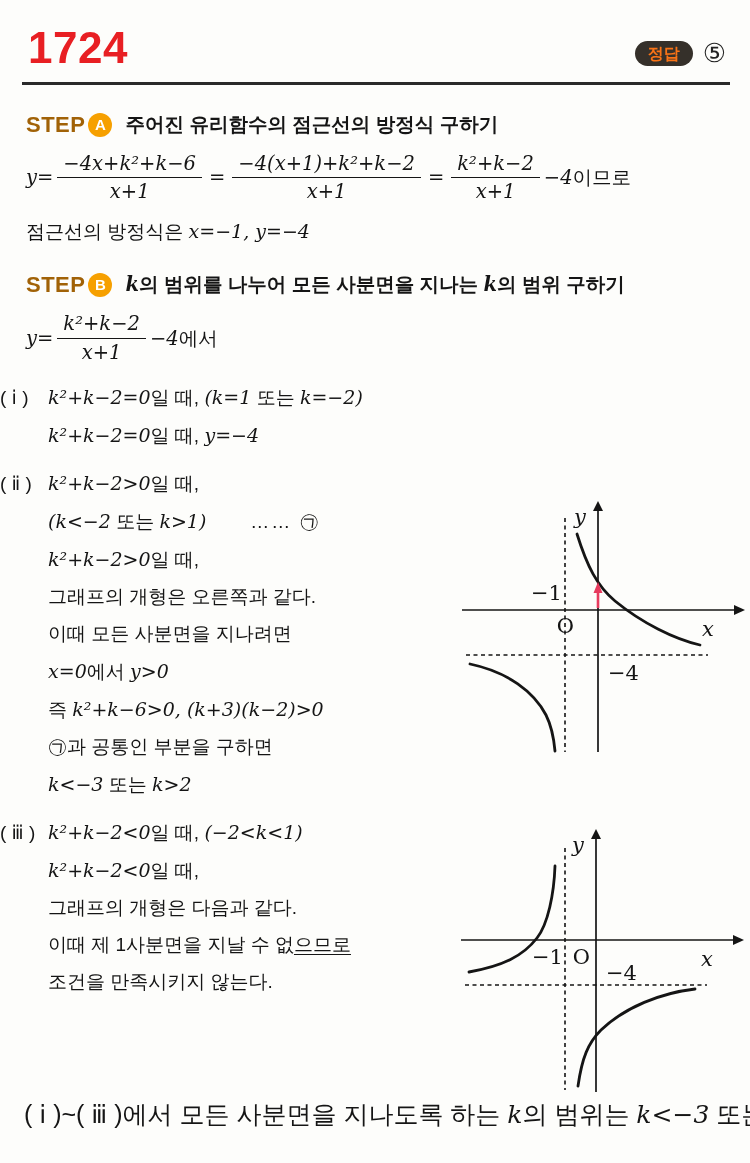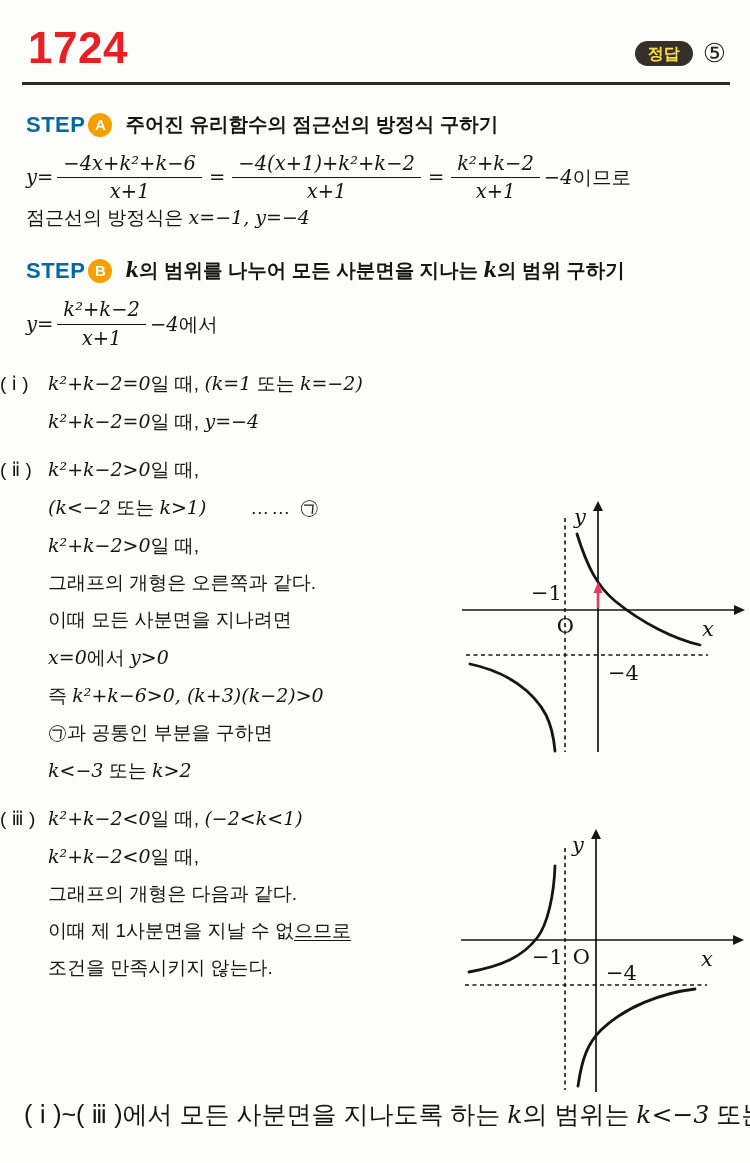--- a/index.html
+++ b/index.html
@@ -5,39 +5,39 @@
   html,body{margin:0;padding:0;background:#e9e9e9;}
   .page{
     width:750px;height:1163px;position:relative;margin:0 auto;
     background:#fdfdfb;color:#151515;overflow:hidden;
     font-family:"Liberation Sans",sans-serif;font-size:19px;
   }
   
   .header{display:flex;justify-content:space-between;align-items:flex-start;padding:26px 24px 0 28px;}
   .problem-number{font-size:44px;line-height:1;font-weight:bold;color:#e81f23;letter-spacing:.5px;}
   .answer{display:flex;align-items:center;gap:10px;margin-top:12px;}
-  .badge{background:#35302a;color:#fde047;border-radius:14px;padding:3px 13px;font-size:16px;font-weight:bold;line-height:1.2;}
+  .badge{background:#35302a;color:#f97316;border-radius:14px;padding:3px 13px;font-size:16px;font-weight:bold;line-height:1.2;}
   .answer-num{font-size:26px;color:#222;}
   .rule{border-top:3px solid #2a2a2a;margin:12px 20px 0 22px;}
   
   .step-head{display:flex;align-items:center;padding:26px 0 0 26px;}
-  .step-word{color:#0369a1;font-size:22px;font-weight:800;letter-spacing:.5px;}
+  .step-word{color:#a16207;font-size:22px;font-weight:800;letter-spacing:.5px;}
   .step-circle{width:24px;height:24px;border-radius:50%;background:#f6a000;color:#fff;
     display:flex;align-items:center;justify-content:center;font-size:15px;font-weight:bold;margin-left:3px;flex:0 0 auto;}
   .step-title{font-size:19.5px;font-weight:bold;margin-left:13px;}
   
   .m{font-family:"DejaVu Serif",serif;font-style:italic;}
   .t{font-family:"Liberation Sans",sans-serif;font-style:normal;}
   .u{text-decoration:underline;text-underline-offset:3px;}
   .formula{display:flex;align-items:center;padding-left:26px;margin-top:14px;font-size:19.5px;}
   .frac{display:inline-flex;flex-direction:column;align-items:center;vertical-align:middle;margin:0 4px;line-height:1.2;}
   .frac .num{display:block;padding:0 6px 2px;border-bottom:1.7px solid #151515;text-align:center;}
   .frac .den{display:block;padding:2px 6px 0;text-align:center;}
   .eq{margin:0 3px;}
-  .bodyline{padding-left:26px;line-height:1.4;}
+  .bodyline{padding-left:26px;margin-top:14px;line-height:1.4;}
   
   .case{margin-top:20px;}
   .cline{margin:10px 0;line-height:1.42;}
   .marker{display:inline-block;min-width:48px;}
   .ind{padding-left:48px;}
   .ref{margin-left:44px;letter-spacing:2px;}
   
   .graph{position:absolute;}
   #graph1{left:446px;top:500px;}
   #graph2{left:445px;top:822px;}

